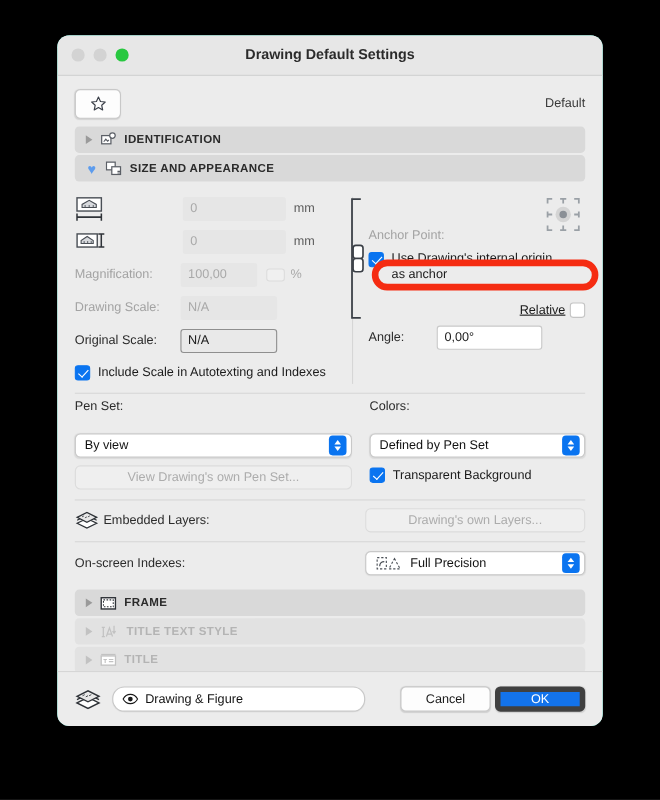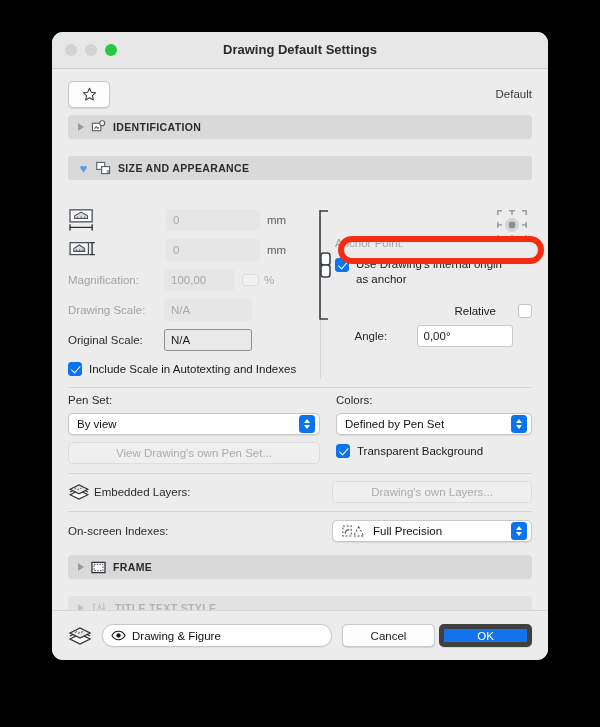--- a/index.html
+++ b/index.html
@@ -80,21 +80,21 @@
   }
 
   
   .section {
     height: 24px;
     background: #d9d9d9;
     border-radius: 4px;
     display: flex;
     align-items: center;
     padding-left: 10px;
-    margin-bottom: 17px;
+    margin-bottom: 2px;
     gap: 7px;
   }
   .section.dim { background: #e2e2e2; }
   .section-label {
     font-size: 10.5px;
     font-weight: bold;
     letter-spacing: 0.35px;
     color: #2b2b2b;
   }
   .section.dim .section-label { color: #b4b4b4; }
@@ -233,21 +233,21 @@
   .pushbtn {
     height: 22px;
     background: #efefef;
     border: 1px solid #dcdcdc;
     border-radius: 5px;
     display: flex; align-items: center; justify-content: center;
     font-size: 11.5px;
     color: #acacac;
   }
 
-  .grp-lbl { font-size: 11.5px; color: #2b2b2b; margin-bottom: 7px; }
+  .grp-lbl { font-size: 11.5px; color: #2b2b2b; margin-bottom: 18px; }
 
   
   #bottombar {
     flex: 0 0 auto;
     height: 50px;
     background: #ececec;
     border-top: 1px solid #d6d6d6;
     display: flex;
     align-items: center;
     padding: 0 16px;
@@ -259,21 +259,21 @@
     border: 1px solid #c8c8c8;
     border-radius: 11px;
     display: flex; align-items: center;
     gap: 6px;
     padding: 0 8px;
     font-size: 11.5px;
     color: #111;
     box-shadow: 0 0.5px 1px rgba(0,0,0,0.08);
   }
   #cancel-btn, #ok-btn {
-    height: 23px; width: 93px;
+    height: 23px; width: 82px;
     border-radius: 5px;
     display: flex; align-items: center; justify-content: center;
     font-size: 11.5px;
     box-shadow: 0 0.5px 1px rgba(0,0,0,0.12);
   }
   #cancel-btn { background: #fdfdfd; border: 1px solid #c8c8c8; color: #1a1a1a; }
   #ok-btn { background: #1373eb; border: 5px solid #404040; color: #ffffff; margin-left: 4px; }
 
   
   #red-annot {
@@ -420,25 +420,25 @@
               </svg>
             </span>
           </div>
 
           <div style="display:flex;align-items:flex-start;margin-top:8px;">
             <span class="cb on" style="margin-top:1px;"></span>
             <span class="cb-text" style="line-height:15px;max-width:152px;">Use Drawing's internal origin as anchor</span>
           </div>
 
           <div style="display:flex;align-items:center;justify-content:flex-end;height:24px;margin-top:12px;">
-            <span class="cb-text" style="margin-right:22px;">Relative</span>
+            <span class="cb-text" style="margin-right:4px;text-decoration:underline;">Relative</span>
             <span class="cb off"></span>
           </div>
 
-          <div class="row" style="height:26px;justify-content:center;">
+          <div class="row" style="height:26px;">
             <span class="lbl" style="width:62px;">Angle:</span>
             <div class="field white" style="width:96px;">0,00°</div>
           </div>
         </div>
       </div>
 
       <div class="hr" style="margin-top:4px;"></div>
 
       <div style="display:flex;gap:16px;">
         <div style="width:252px;">

